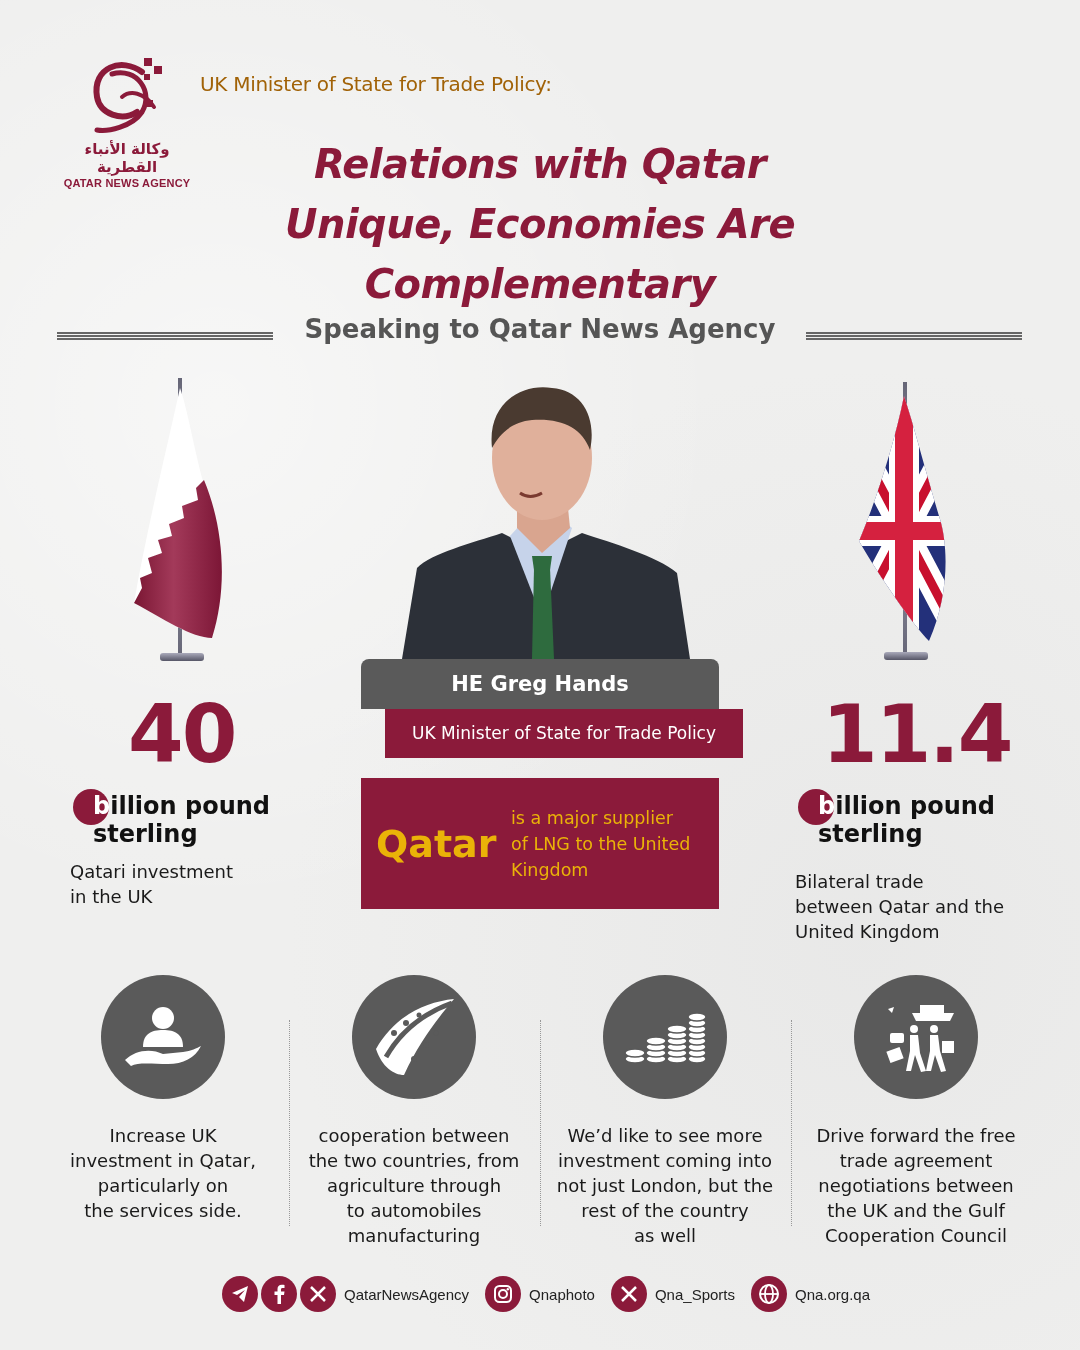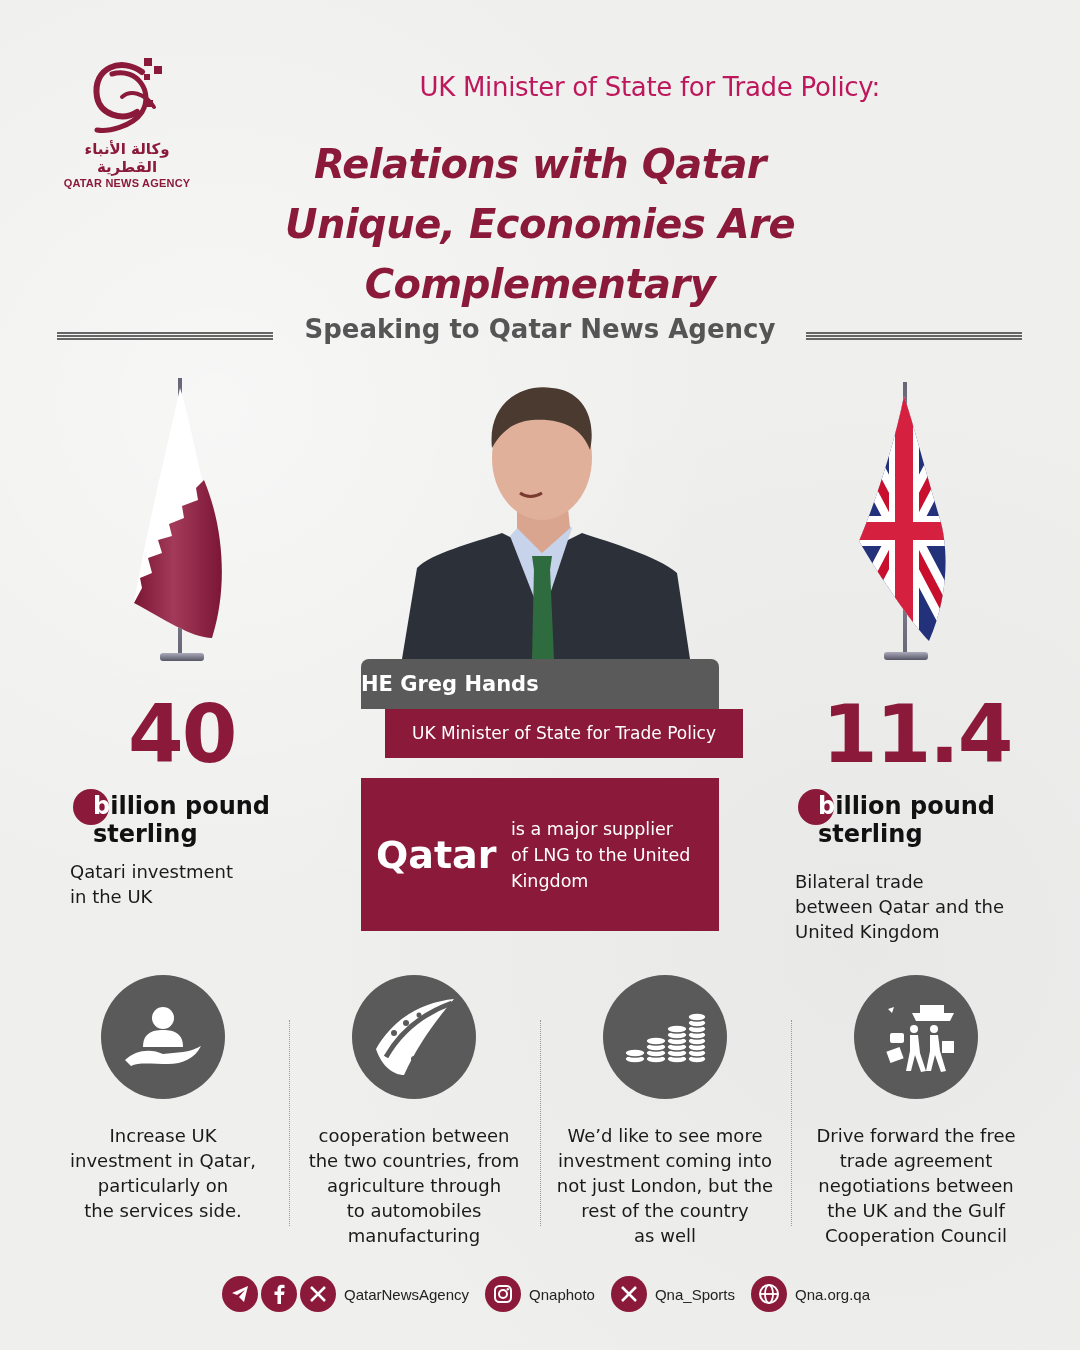--- a/index.html
+++ b/index.html
@@ -15,42 +15,42 @@
   }
   .abs { position: absolute; }
 
   
   .logo { left: 52px; top: 52px; width: 150px; text-align: center; }
   .logo svg { display: block; margin: 0 auto; }
   .logo-ar { color: #8b1a3a; font-size: 15px; font-weight: bold; margin-top: -2px; font-family: "DejaVu Sans", sans-serif; }
   .logo-en { color: #8b1a3a; font-size: 11px; font-weight: bold; letter-spacing: 0.2px; font-family: "Liberation Sans", sans-serif; margin-top: 1px; }
 
   
-  .kicker { left: 200px; top: 72px; width: 680px; text-align: right; font-size: 26px; color: #be185d; font-family: "DejaVu Sans", sans-serif; letter-spacing: -0.3px; }
+  .kicker { left: 200px; top: 72px; width: 680px; text-align: left; font-size: 20px; color: #a16207; font-family: "DejaVu Sans", sans-serif; letter-spacing: -0.3px; }
   .headline { left: 200px; top: 134px; width: 680px; text-align: center; font-size: 40px; line-height: 60px; font-weight: bold; color: #8b1a3a; font-family: "DejaVu Sans", sans-serif; letter-spacing: -0.5px; font-style: italic; }
   .subhead { left: 280px; top: 314px; width: 520px; text-align: center; font-size: 26px; font-weight: bold; color: #555555; font-family: "DejaVu Sans", sans-serif; }
   .rule { height: 8px; border-top: 2px solid #666; border-bottom: 2px solid #666; }
   .rule::after { content: ""; display: block; height: 0; border-top: 2px solid #666; margin-top: 1px; }
 
   
   .flag { position: absolute; }
   .pole { position: absolute; width: 4px; background: linear-gradient(#667, #99a, #667); }
   .base { position: absolute; height: 8px; border-radius: 3px; background: linear-gradient(#aab, #556); }
 
   
   .stat-num { font-weight: bold; color: #8b1a3a; font-family: "DejaVu Sans", sans-serif; letter-spacing: -2px; }
   .stat-unit { font-weight: bold; font-size: 24px; line-height: 28px; color: #111; position: relative; }
   .stat-dot { position: absolute; width: 36px; height: 36px; border-radius: 50%; background: #8b1a3a; left: -20px; top: -3px; z-index: 0; }
   .stat-unit span { position: relative; z-index: 1; }
   .stat-desc { font-size: 18px; line-height: 25px; color: #1a1a1a; }
 
   
-  .name-bar { left: 361px; top: 659px; width: 358px; height: 50px; background: #5a5a5a; border-radius: 8px 8px 0 0; color: #fff; font-weight: bold; font-size: 21px; text-align: left; line-height: 50px; }
+  .name-bar { left: 361px; top: 659px; width: 358px; height: 50px; background: #5a5a5a; border-radius: 8px 8px 0 0; color: #fff; font-weight: bold; font-size: 21px; text-align: center; line-height: 50px; }
   .role-bar { left: 361px; top: 709px; width: 358px; height: 49px; background: #8b1a3a; color: #fff; font-size: 17px; text-align: center; line-height: 49px; margin-left: 24px; }
-  .qatar-box { left: 361px; top: 778px; width: 358px; height: 153px; background: #8b1a3a; color: #ffffff; display: flex; align-items: center; }
+  .qatar-box { left: 361px; top: 778px; width: 358px; height: 131px; background: #8b1a3a; color: #eab308; display: flex; align-items: center; }
   .qatar-word { font-size: 38px; font-weight: bold; padding-left: 15px; width: 150px; }
   .qatar-text { font-size: 17.5px; line-height: 26px; padding-left: 0px; }
 
   
   .feature { position: absolute; top: 975px; width: 250px; text-align: center; }
   .feature .circle { width: 124px; height: 124px; border-radius: 50%; background: #5a5a5a; margin: 0 auto; display: flex; align-items: center; justify-content: center; }
   .feature .ftext { margin-top: 24px; font-size: 18px; line-height: 25px; color: #1a1a1a; }
   .vdiv { position: absolute; top: 1020px; height: 206px; border-left: 1px dotted #999; width: 0; }
 
   

